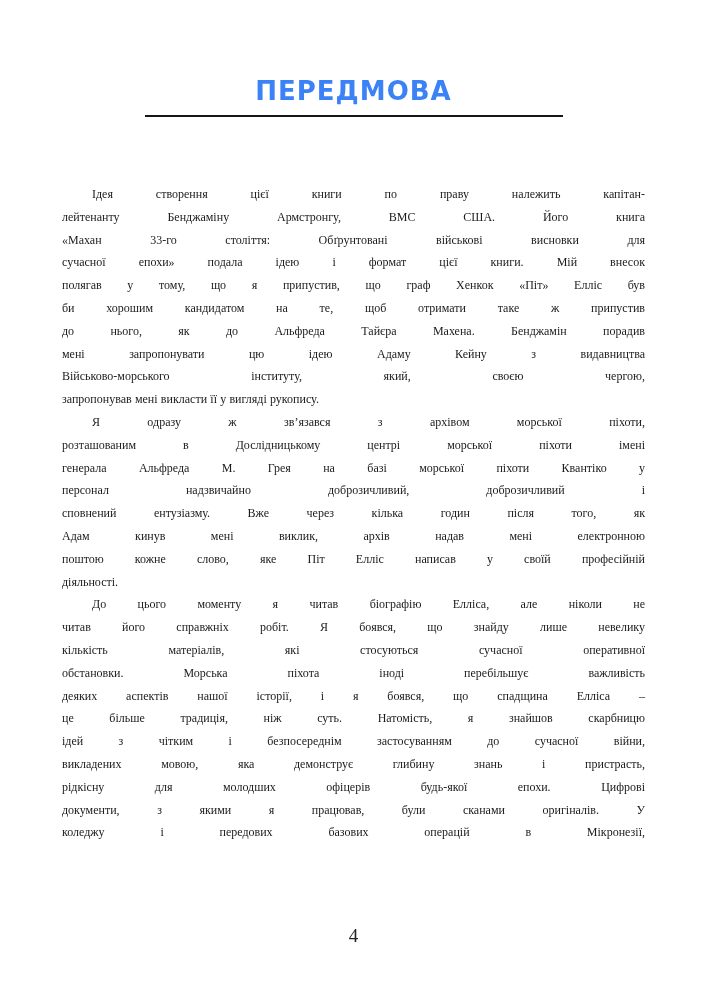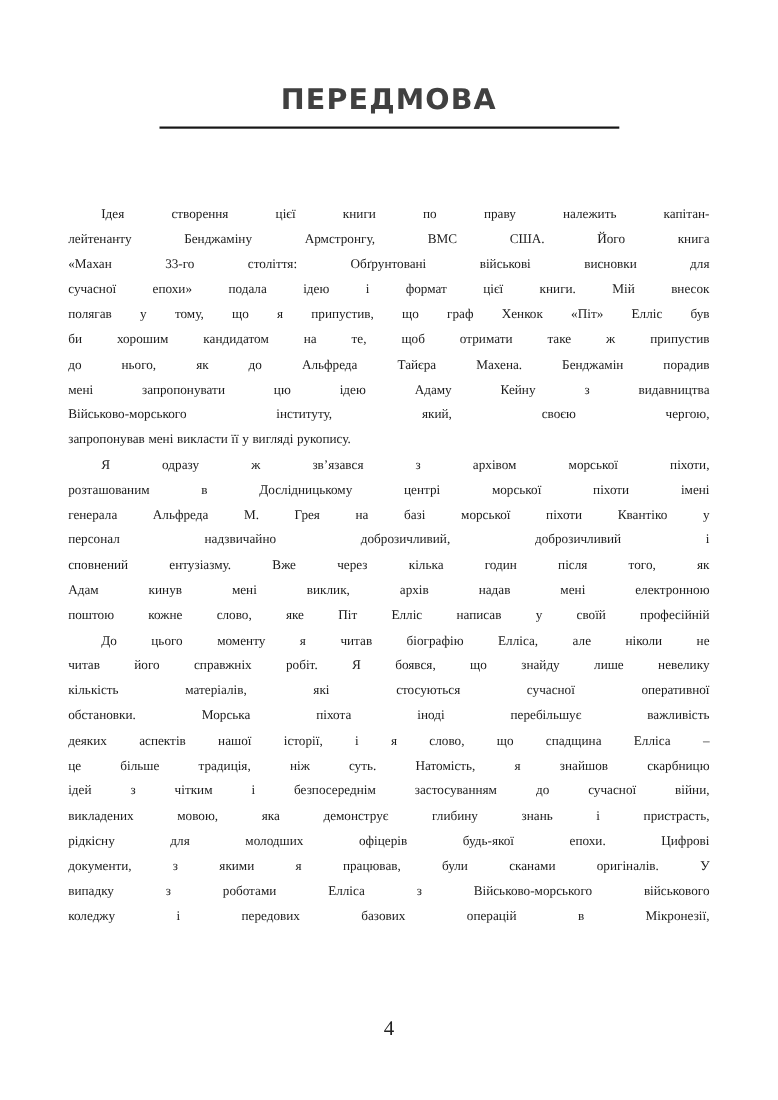--- a/index.html
+++ b/index.html
@@ -19,21 +19,21 @@
     top: 76px; left: 0; right: 0;
     text-align: center;
   }
   h1.page-title {
     margin: 0;
     font-family: "DejaVu Sans", "Liberation Sans", sans-serif;
     font-weight: 700;
     font-size: 26px;
     line-height: 30px;
     letter-spacing: 1px;
-    color: #404040;
+    color: #3b82f6;
   }
   .title-rule {
     width: 418px; height: 2px;
     margin: 9px auto 0 auto;
     background: #161616;
   }
   main.text-block {
     position: absolute;
     top: 183px;
     left: 62px;
@@ -90,34 +90,34 @@
     </div>
 
     <div class="para">
       <div class="line indent">Я одразу ж зв’язався з архівом морської піхоти,</div>
       <div class="line">розташованим в Дослідницькому центрі морської піхоти імені</div>
       <div class="line">генерала Альфреда М. Грея на базі морської піхоти Квантіко у</div>
       <div class="line">персонал надзвичайно доброзичливий, доброзичливий і</div>
       <div class="line">сповнений ентузіазму. Вже через кілька годин після того, як</div>
       <div class="line">Адам кинув мені виклик, архів надав мені електронною</div>
       <div class="line">поштою кожне слово, яке Піт Елліс написав у своїй професійній</div>
+      <div class="line para-end">діяльності.</div>
     </div>
 
     <div class="para">
       <div class="line indent">До цього моменту я читав біографію Елліса, але ніколи не</div>
       <div class="line">читав його справжніх робіт. Я боявся, що знайду лише невелику</div>
       <div class="line">кількість матеріалів, які стосуються сучасної оперативної</div>
       <div class="line">обстановки. Морська піхота іноді перебільшує важливість</div>
-      <div class="line">деяких аспектів нашої історії, і я слово, що спадщина Елліса –</div>
+      <div class="line">деяких аспектів нашої історії, і я боявся, що спадщина Елліса –</div>
       <div class="line">це більше традиція, ніж суть. Натомість, я знайшов скарбницю</div>
       <div class="line">ідей з чітким і безпосереднім застосуванням до сучасної війни,</div>
       <div class="line">викладених мовою, яка демонструє глибину знань і пристрасть,</div>
       <div class="line">рідкісну для молодших офіцерів будь-якої епохи. Цифрові</div>
       <div class="line">документи, з якими я працював, були сканами оригіналів. У</div>
-      <div class="line">випадку з роботами Елліса з Військово-морського військового</div>
       <div class="line">коледжу і передових базових операцій в Мікронезії,</div>
     </div>
 
   </main>
 
   <footer class="page-footer">
     <div class="page-number">4</div>
   </footer>
 
 </div>

